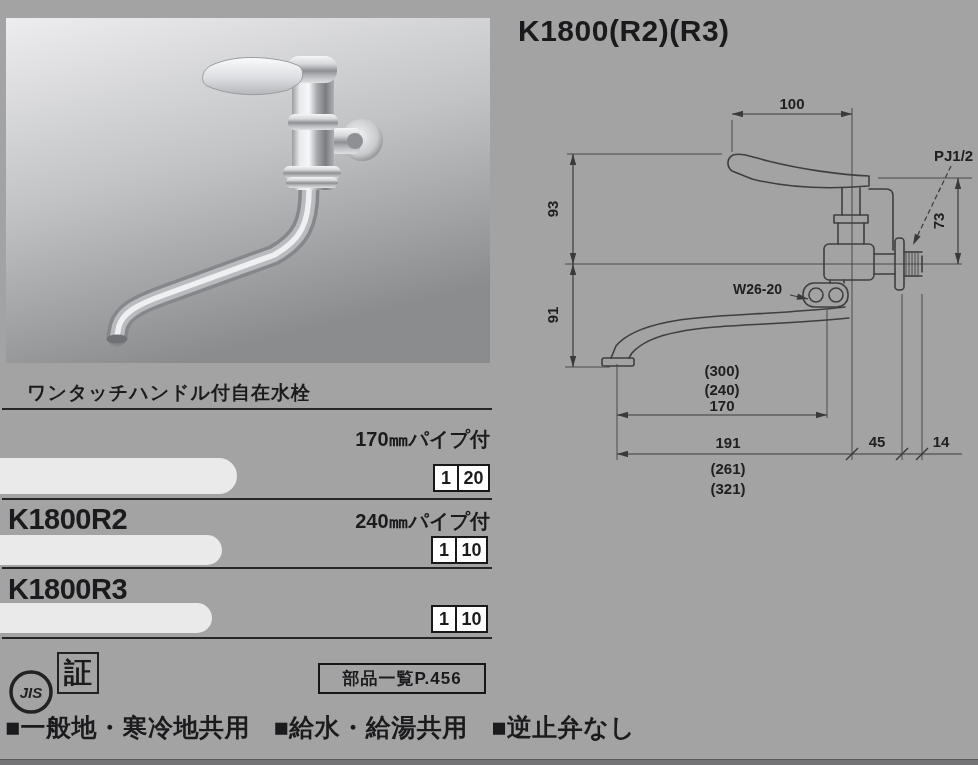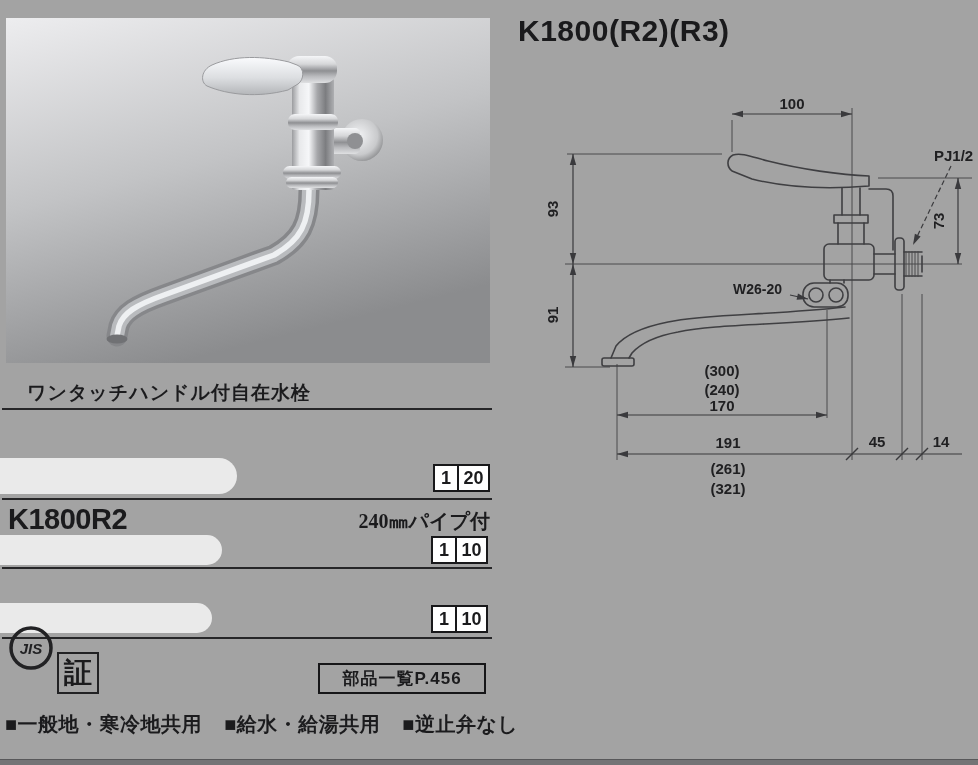--- a/index.html
+++ b/index.html
@@ -31,21 +31,21 @@
   .units .cell{height:24px;display:flex;align-items:center;justify-content:center;
     font-size:18px;font-weight:600;}
   .units .c1{width:22px;border-right:2px solid #18181a;}
   .units .c2{width:29px;}
   
   #cert-box{left:57px;top:652px;width:38px;height:38px;border:2.5px solid #222224;
     display:flex;align-items:center;justify-content:center;font-size:28px;font-weight:600;}
   #parts-badge{left:318px;top:663px;width:164px;height:27px;border:2.5px solid #161618;
     display:flex;align-items:center;justify-content:center;font-size:17px;font-weight:700;letter-spacing:1px;}
   
-  .specs{left:5px;font-size:20px;font-weight:700;letter-spacing:.5px;white-space:nowrap;}
+  .specs{left:5px;font-size:25px;font-weight:700;letter-spacing:.5px;white-space:nowrap;}
   .specs span{margin-right:16px;}
   #bottom-bar{left:0;top:759px;width:978px;height:6px;background:#747476;border-top:1px solid #58585a;}
 </style>
 </head>
 <body>
 
 <div id="page">
 
   <div class="abs" id="photo">
     <svg width="484" height="345" viewBox="0 0 484 345">
@@ -172,44 +172,46 @@
       <text x="728" y="462" text-anchor="middle">(261)</text>
       <text x="728" y="482" text-anchor="middle">(321)</text>
       <text x="877" y="435" text-anchor="middle">45</text>
       <text x="941" y="435" text-anchor="middle">14</text>
     </svg>
   </div>
 
   <div class="abs cat">ワンタッチハンドル付自在水栓</div>
   <div class="abs rule" style="top:408px;"></div>
 
+  <div class="abs pipe" style="top:426px;">170㎜パイプ付</div>
   <div class="abs blob" style="top:458px;width:237px;height:36px;"></div>
   <div class="abs units" style="left:433px;top:464px;">
     <div class="cell c1">1</div>
     <div class="cell c2">20</div>
   </div>
   <div class="abs rule" style="top:498px;"></div>
 
   <div class="abs code-md" style="top:503px;">K1800R2</div>
-  <div class="abs pipe" style="top:508px;font-family:Liberation Serif, serif;">240㎜パイプ付</div>
+  <div class="abs pipe" style="top:508px;">240㎜パイプ付</div>
   <div class="abs blob" style="top:535px;width:222px;height:30px;"></div>
   <div class="abs units" style="left:431px;top:536px;">
     <div class="cell c1">1</div>
     <div class="cell c2">10</div>
   </div>
   <div class="abs rule" style="top:567px;"></div>
 
+  <div class="abs code-md" style="top:573px;">K1800R3</div>
   <div class="abs blob" style="top:603px;width:212px;height:30px;"></div>
   <div class="abs units" style="left:431px;top:605px;">
     <div class="cell c1">1</div>
     <div class="cell c2">10</div>
   </div>
   <div class="abs rule" style="top:637px;"></div>
 
-  <div class="abs" style="left:8px;top:625px;width:46px;height:46px;">
+  <div class="abs" style="left:8px;top:669px;width:46px;height:46px;">
     <svg width="46" height="46" viewBox="0 0 46 46">
       <circle cx="23" cy="23" r="20" fill="none" stroke="#222224" stroke-width="3.5"></circle>
       <text x="23" y="29" text-anchor="middle" style="font:italic 700 15px 'Liberation Sans','DejaVu Sans',sans-serif;fill:#222224">JIS</text>
     </svg>
   </div>
   <div class="abs" id="cert-box">証</div>
   <div class="abs" id="parts-badge">部品一覧P.456</div>
 
   <div class="abs specs" style="top:711px;">
     <span>■一般地・寒冷地共用</span>

